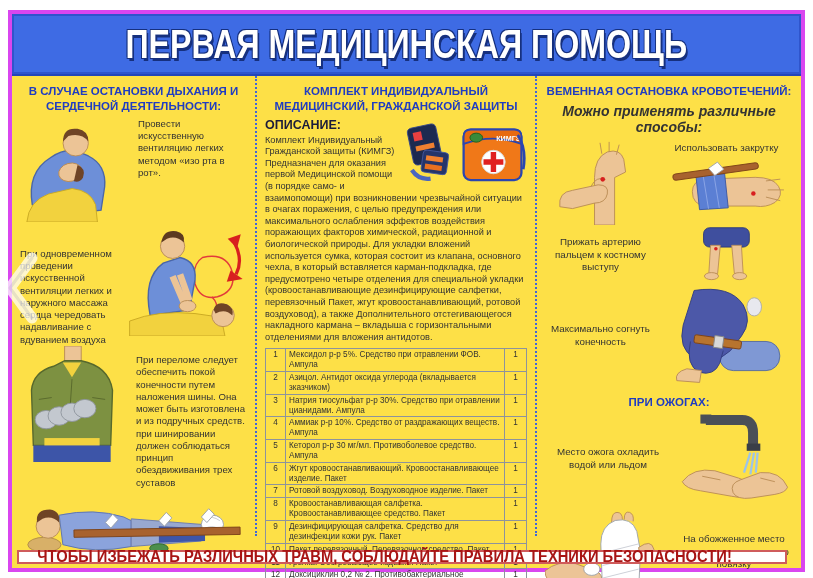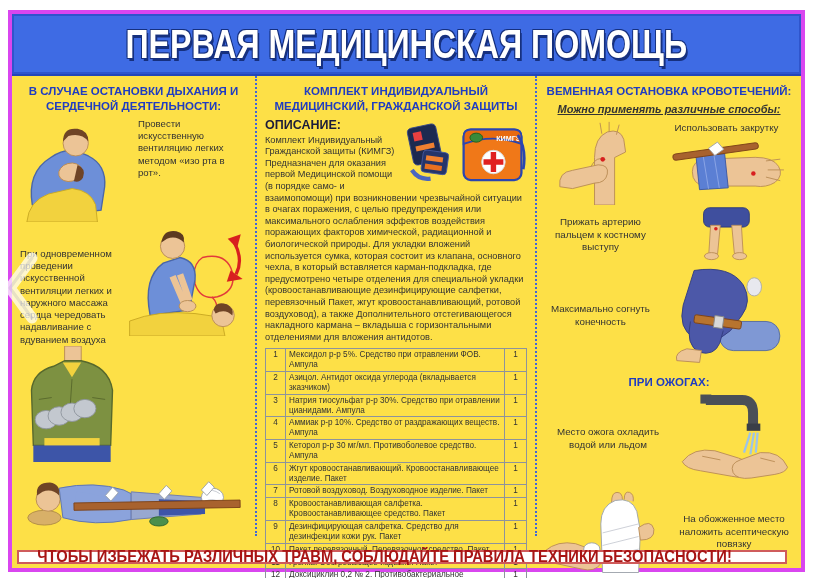--- a/index.html
+++ b/index.html
@@ -22,21 +22,21 @@
   svg { display:block; }
   
   .desc-label { font-size:12.5px; font-weight:bold; color:#1c1c3a; margin:2px 0 1px 0; }
   .desc-wrap { font-size:9.2px; color:#333; line-height:1.26; text-align:left; }
   .kit-imgs { float:right; width:126px; display:flex; gap:4px; align-items:flex-start; padding:2px 0 2px 4px; }
   table.kit { width:100%; border-collapse:collapse; margin-top:5px; font-size:8.2px; color:#333; }
   table.kit td { border:1px solid #8d939c; padding:1px 3px; line-height:1.2; vertical-align:top; }
   td.c-no  { width:20px; text-align:center; }
   td.c-qty { width:22px; text-align:center; }
   
-  .subtitle { font-size:11px; font-weight:bold; font-style:italic; text-decoration:underline; color:#333; text-align:center; margin:2px 0 6px 0; }
+  .subtitle { font-size:14px; font-weight:bold; font-style:italic; color:#333; text-align:center; margin:2px 0 6px 0; }
   .r-grid { display:grid; grid-template-columns:1fr 1.2fr; column-gap:4px; row-gap:2px; align-items:center; }
   .r-label { font-size:9.8px; color:#333; line-height:1.3; text-align:center; }
   .center { display:flex; justify-content:center; }
   
   .footer { position:absolute; left:5px; right:14px; bottom:4px; height:14px; border:2px solid #cf5a5a; background:#fffdfd; display:flex; align-items:center; justify-content:flex-start; }
   .footer span { color:#a81414; font-weight:bold; font-size:15.5px; transform:scale(0.95,1.1); white-space:nowrap; }
   
   .prev-arrow { position:absolute; left:0; top:252px; width:42px; height:72px; cursor:pointer; opacity:0.85; }
 </style>
 </head>
@@ -94,20 +94,21 @@
             <path d="M56 36 L54 66 M20 58 L34 56 M78 56 L92 58" stroke="#57682c" fill="none"></path>
             <g fill="#c3c8cf" stroke="#8f959e">
               <ellipse cx="28" cy="80" rx="12" ry="10"></ellipse>
               <ellipse cx="42" cy="76" rx="12" ry="10"></ellipse>
               <ellipse cx="56" cy="72" rx="12" ry="10"></ellipse>
               <ellipse cx="70" cy="68" rx="12" ry="10"></ellipse>
             </g>
             <rect x="26" y="100" width="60" height="9" fill="#f2d23e"></rect>
             <rect x="14" y="108" width="84" height="18" fill="#3d55a8"></rect>
           </svg>
+          <p class="txt" style="margin-top:8px">При переломе следует обеспечить покой конечности путем наложения шины. Она может быть изготовлена и из подручных средств. при шинировании должен соблюдаться принцип обездвиживания трех суставов</p>
         </div>
 
         <svg width="227" height="72" viewBox="0 0 245 78" style="margin-top:4px">
           <ellipse cx="26" cy="56" rx="18" ry="8" fill="#d8b068" stroke="#b08c46"></ellipse>
           <circle cx="30" cy="36" r="13" fill="#ecc496" stroke="#b98c55"></circle>
           <path d="M18 32 Q16 18 32 18 Q44 20 42 32 Q34 24 24 28 Z" fill="#6f4426"></path>
           <path d="M42 24 Q80 16 112 26 L120 30 L120 58 Q80 66 46 56 Z" fill="#8ba3dc" stroke="#5a72b0"></path>
           <path d="M60 32 Q92 36 110 46" stroke="#8ba3dc" stroke-width="9" fill="none"></path>
           <path d="M120 28 L196 34 L196 52 L120 58 Z" fill="#98a8d0" stroke="#6a7ab0"></path>
           <path d="M150 36 L200 38 L200 52 L150 54 Z" fill="#3d55a8"></path>

